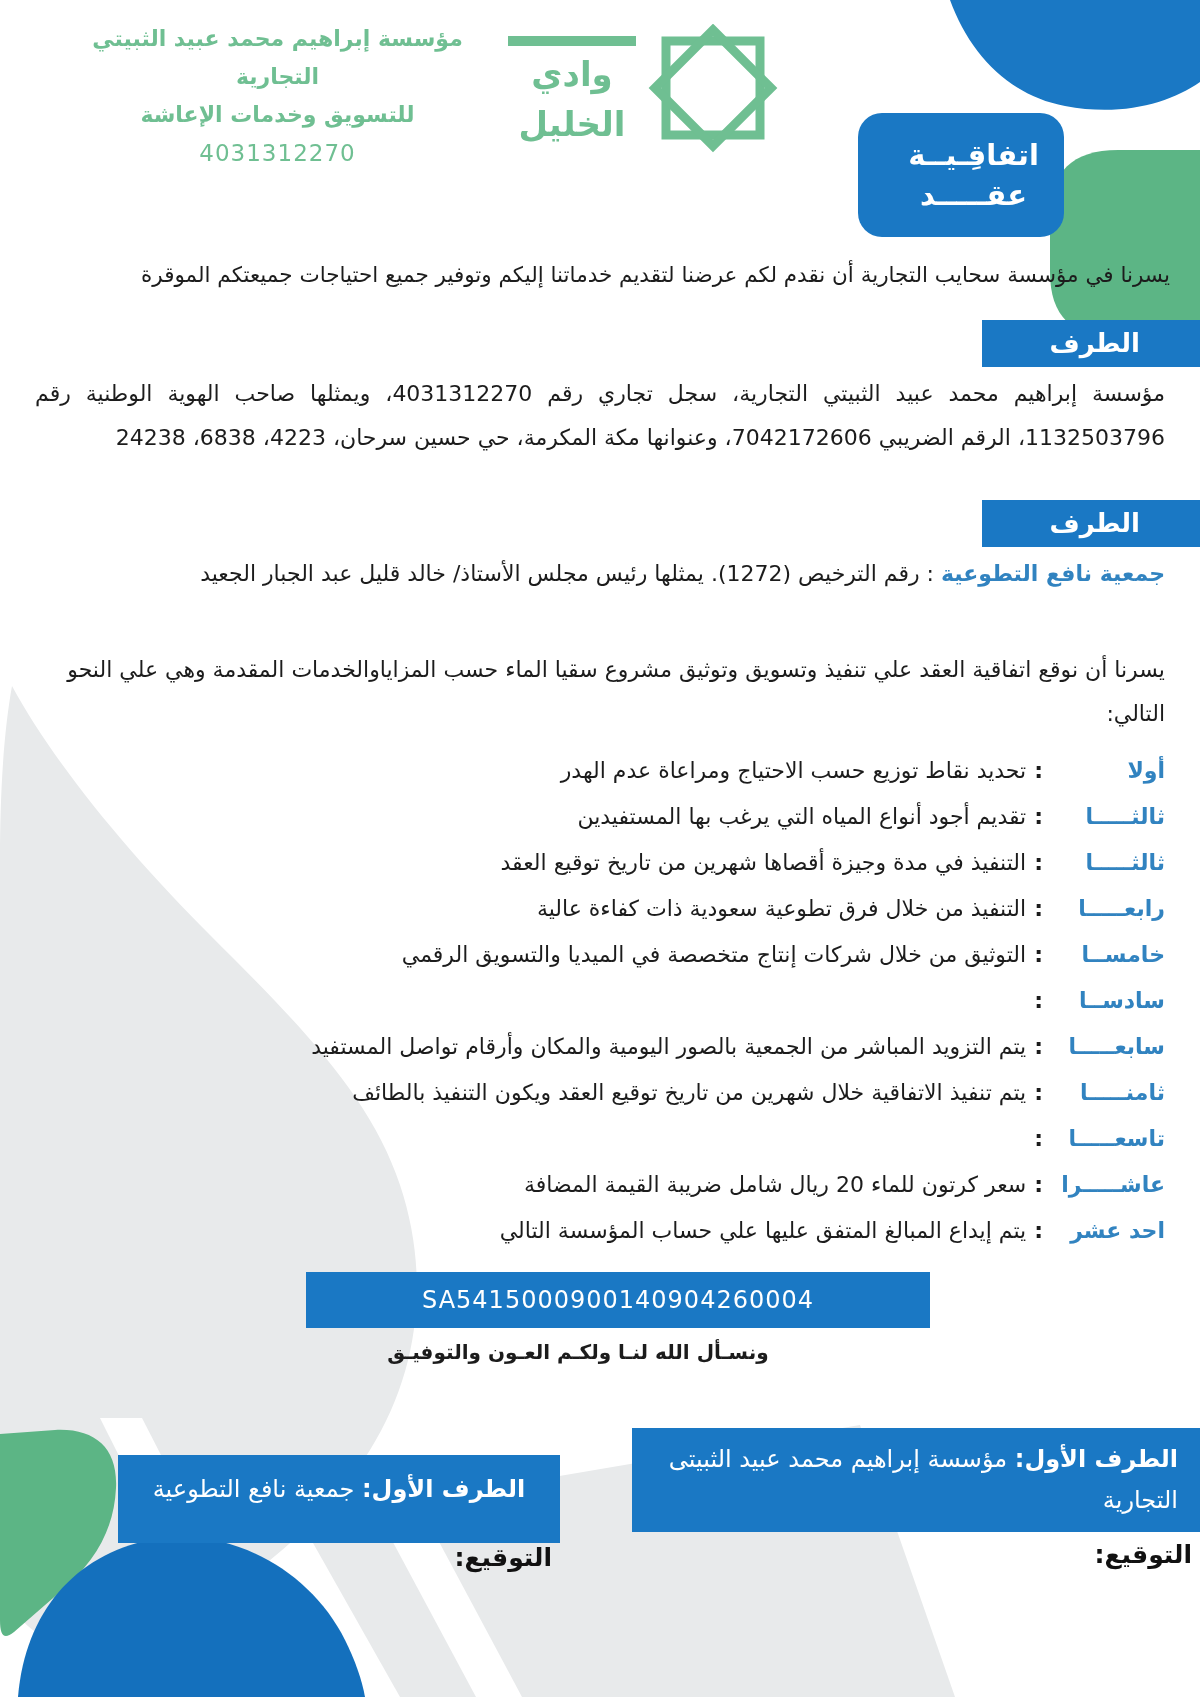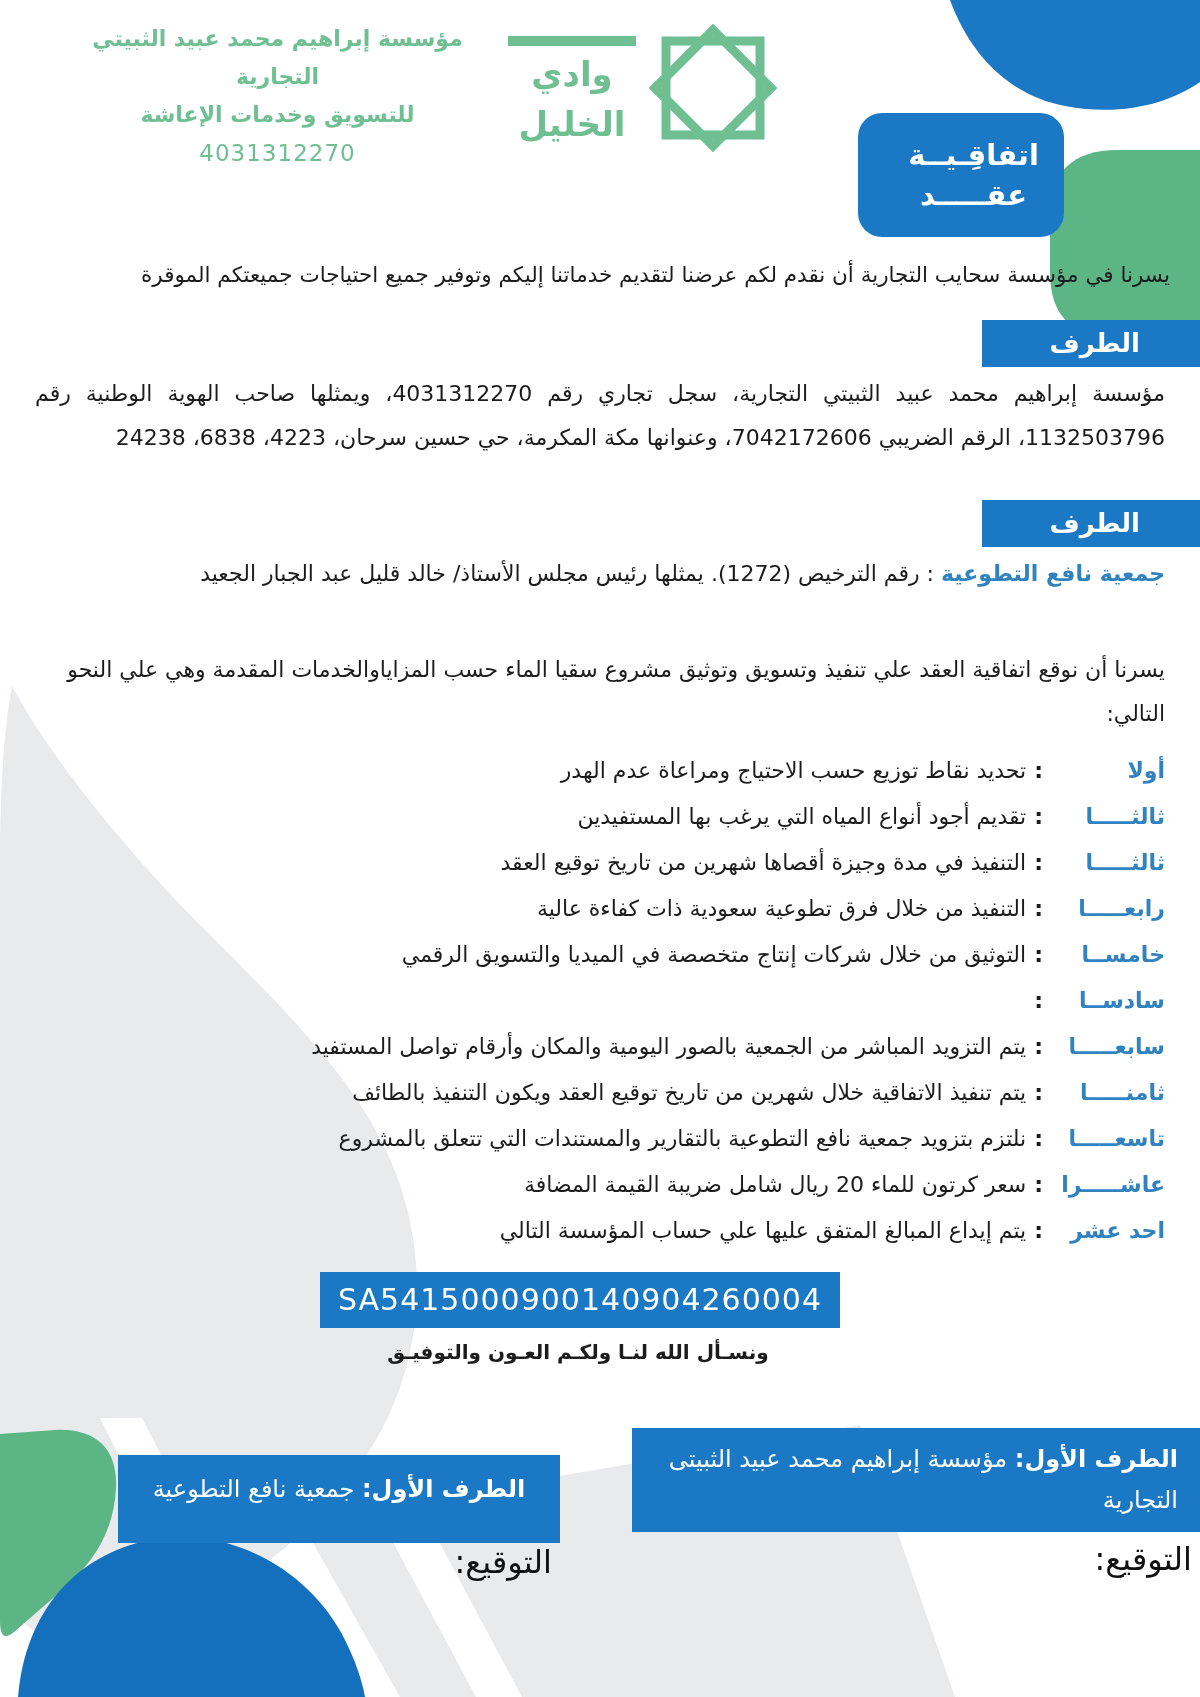--- a/index.html
+++ b/index.html
@@ -62,24 +62,24 @@
   #para3{top:648px;text-align:right;}
   .hl-blue{color:var(--label_blue);font-weight:600;}
   
   .items{top:758px;left:35px;right:35px;direction:rtl;z-index:2;}
   .row{display:flex;align-items:baseline;height:46px;font-size:22px;}
   .row .lbl{color:var(--label_blue);min-width:112px;font-weight:600;white-space:nowrap;}
   .row .colon{margin:0 10px 0 8px;font-weight:600;}
   .row .txt{color:var(--ink);white-space:nowrap;}
   
   .iban-box{
-    left:320px;top:1272px;width:520px;height:56px;
+    left:306px;top:1272px;width:624px;height:56px;
     background:var(--brand_blue);color:#fff;
     text-align:center;line-height:56px;
-    font-size:30px;direction:ltr;letter-spacing:1px;z-index:2;
+    font-size:24px;direction:ltr;letter-spacing:1px;z-index:2;
   }
   .dua{
     left:318px;top:1340px;width:520px;
     direction:rtl;text-align:center;
     font-size:20px;font-weight:600;z-index:2;
   }
   
   .sig-box{
     background:var(--brand_blue);color:#fff;
     direction:rtl;font-size:24px;z-index:3;
@@ -87,21 +87,21 @@
   #sig-right{
     right:0;top:1428px;width:568px;min-height:104px;
     padding:11px 22px;line-height:41px;text-align:right;
   }
   #sig-left{
     left:118px;top:1455px;width:442px;height:88px;
     line-height:68px;text-align:center;
   }
   .sig-bold{font-weight:700;}
   .sign-label{
-    direction:rtl;font-size:32px;font-weight:400;color:#111;z-index:3;text-align:center;
+    direction:rtl;font-size:25px;font-weight:700;color:#111;z-index:3;text-align:center;
   }
   #sign-right{right:8px;top:1540px;}
   #sign-left{right:648px;top:1543px;}
 </style>
 </head>
 <body>
 
 <svg id="deco" viewBox="0 0 1200 1697">
 
   <path d="M 950 0 C 970 55 1010 96 1065 106 C 1122 117 1170 103 1200 82 L 1200 0 Z" fill="#1a78c4"></path>
@@ -191,21 +191,20 @@
       <span class="txt">يتم التزويد المباشر من الجمعية بالصور اليومية والمكان وأرقام تواصل المستفيد</span>
     </div>
   <div class="row">
       <span class="lbl">ثامنـــــا</span>
       <span class="colon">:</span>
       <span class="txt">يتم تنفيذ الاتفاقية خلال شهرين من تاريخ توقيع العقد ويكون التنفيذ بالطائف</span>
     </div>
   <div class="row">
       <span class="lbl">تاسعـــــا</span>
       <span class="colon">:</span>
-      <span class="txt">نلتزم بتزويد جمعية نافع التطوعية بالتقارير  والمستندات التي تتعلق بالمشروع</span>
     </div>
   <div class="row">
       <span class="lbl">عاشـــــرا</span>
       <span class="colon">:</span>
       <span class="txt">سعر كرتون للماء 20 ريال شامل ضريبة القيمة المضافة</span>
     </div>
   <div class="row">
       <span class="lbl">احد عشر</span>
       <span class="colon">:</span>
       <span class="txt">يتم إيداع المبالغ المتفق عليها علي حساب المؤسسة التالي</span>

